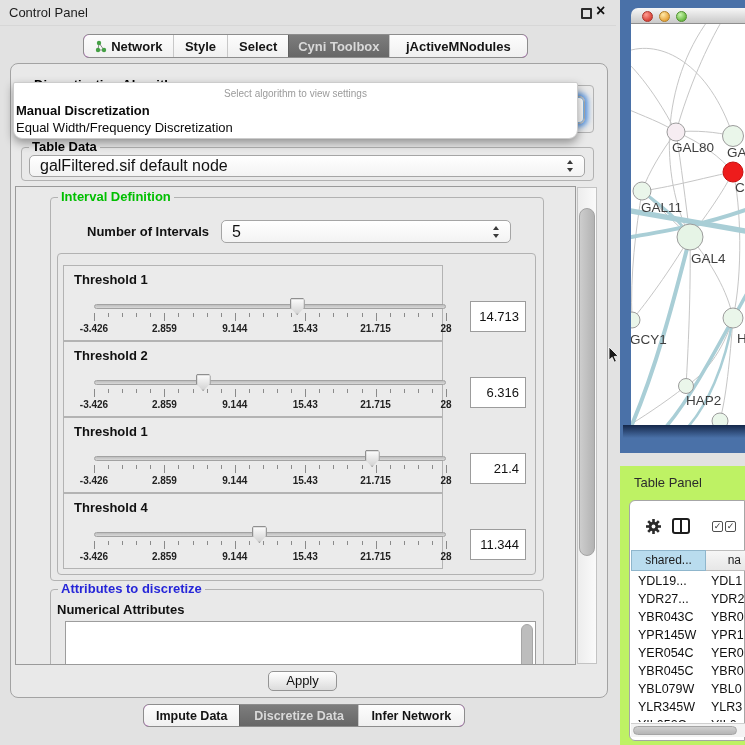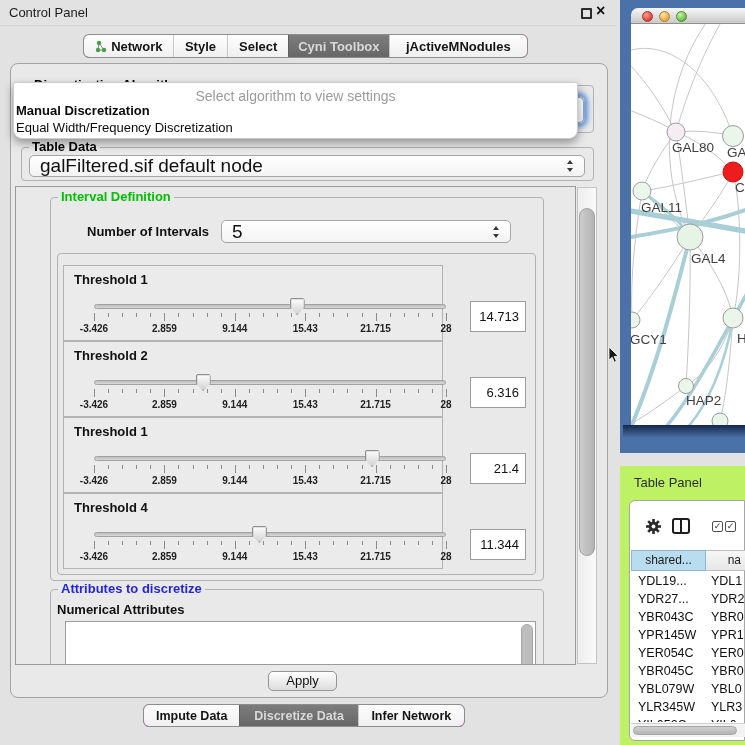--- a/index.html
+++ b/index.html
@@ -20,34 +20,34 @@
             background:linear-gradient(#fdfdfd,#f0f0f0); border-left:1px solid #c8c8c8; height:100%; }
   .tabseg:first-child { border-left:none; }
   .tabseg.sel { background:linear-gradient(#7d7d7d,#676767); color:#d9d9d9; border-left-color:#5f5f5f; }
   .tabbar.bottom .tabseg { font-size:12.5px; }
 
   .outer-panel { position:absolute; left:10px; top:63px; width:598px; height:635px; background:#e9e9e9; border:1px solid #a3a3a3; border-radius:8px; }
 
   .group { position:absolute; border:1px solid #b2b2b2; border-radius:4px; }
   .group-label { position:absolute; font-size:13px; font-weight:bold; background:#e9e9e9; padding:0 3px; line-height:13px; }
 
-  .combo { position:absolute; background:linear-gradient(#ffffff,#f3f3f3); border:1px solid #a5a5a5; border-radius:5px; font-size:19px; color:#111;padding-left:24px; }
+  .combo { position:absolute; background:linear-gradient(#ffffff,#f3f3f3); border:1px solid #a5a5a5; border-radius:5px; font-size:16px; color:#111;padding-left:24px; }
   .combo .val { position:absolute; left:10px; top:50%; transform:translateY(-50%); white-space:nowrap; }
   .spinner { position:absolute; right:10px; top:50%; transform:translateY(-50%); width:7px; height:12px; }
   .spinner::before, .spinner::after { content:""; position:absolute; left:0; border-left:3.5px solid transparent; border-right:3.5px solid transparent; }
   .spinner::before { top:0; border-bottom:4.5px solid #3a3a3a; }
   .spinner::after { bottom:0; border-top:4.5px solid #3a3a3a; }
 
   .algo-combo { left:28px; top:95px; width:556px; height:28px; border-radius:6px;
                 box-shadow:0 0 5px 2.5px rgba(70,140,225,.85), inset 0 0 0 1px #7aaede; }
 
   
   .popup { position:absolute; left:13px; top:82px; width:565px; height:57px; background:#ffffff; border:1px solid #cccccc;
            border-radius:2px 2px 9px 9px; box-shadow:0 4px 10px rgba(0,0,0,.38); z-index:40; }
-  .popup .prompt { position:absolute; left:0; right:0; top:5px; text-align:center; font-size:14px; color:#9b9b9b; }
+  .popup .prompt { position:absolute; left:0; right:0; top:5px; text-align:center; font-size:10px; color:#9b9b9b; }
   .popup-item { position:absolute; left:2px; font-size:13px; color:#0b0b0b; white-space:nowrap; }
 
   
   .viewport { position:absolute; left:15px; top:186px; width:561px; height:479px; border:1px solid #9a9a9a; background:#e9e9e9; overflow:hidden; }
   .vscroll-track { position:absolute; left:577px; top:187px; width:20px; height:477px; background:linear-gradient(to right,#ededed,#fafafa); border:1px solid #c3c3c3; }
   .vscroll-thumb { position:absolute; left:579px; top:208px; width:16px; height:348px; border-radius:8px; background:linear-gradient(to right,#cdcdcd,#b3b3b3); border:1px solid #a2a2a2; }
 
   .slider-box { position:absolute; left:47px; width:380px; height:76px; background:#ebebeb; border:1px solid #b3b3b3; }
   .slider-box .sl-label { position:absolute; left:10px; top:6px; font-size:13px; font-weight:bold; color:#111; }
   .track { position:absolute; left:30px; top:38px; width:352px; height:5px; border-radius:3px; background:linear-gradient(#bdbdbd,#d9d9d9); border:1px solid #a2a2a2; }

